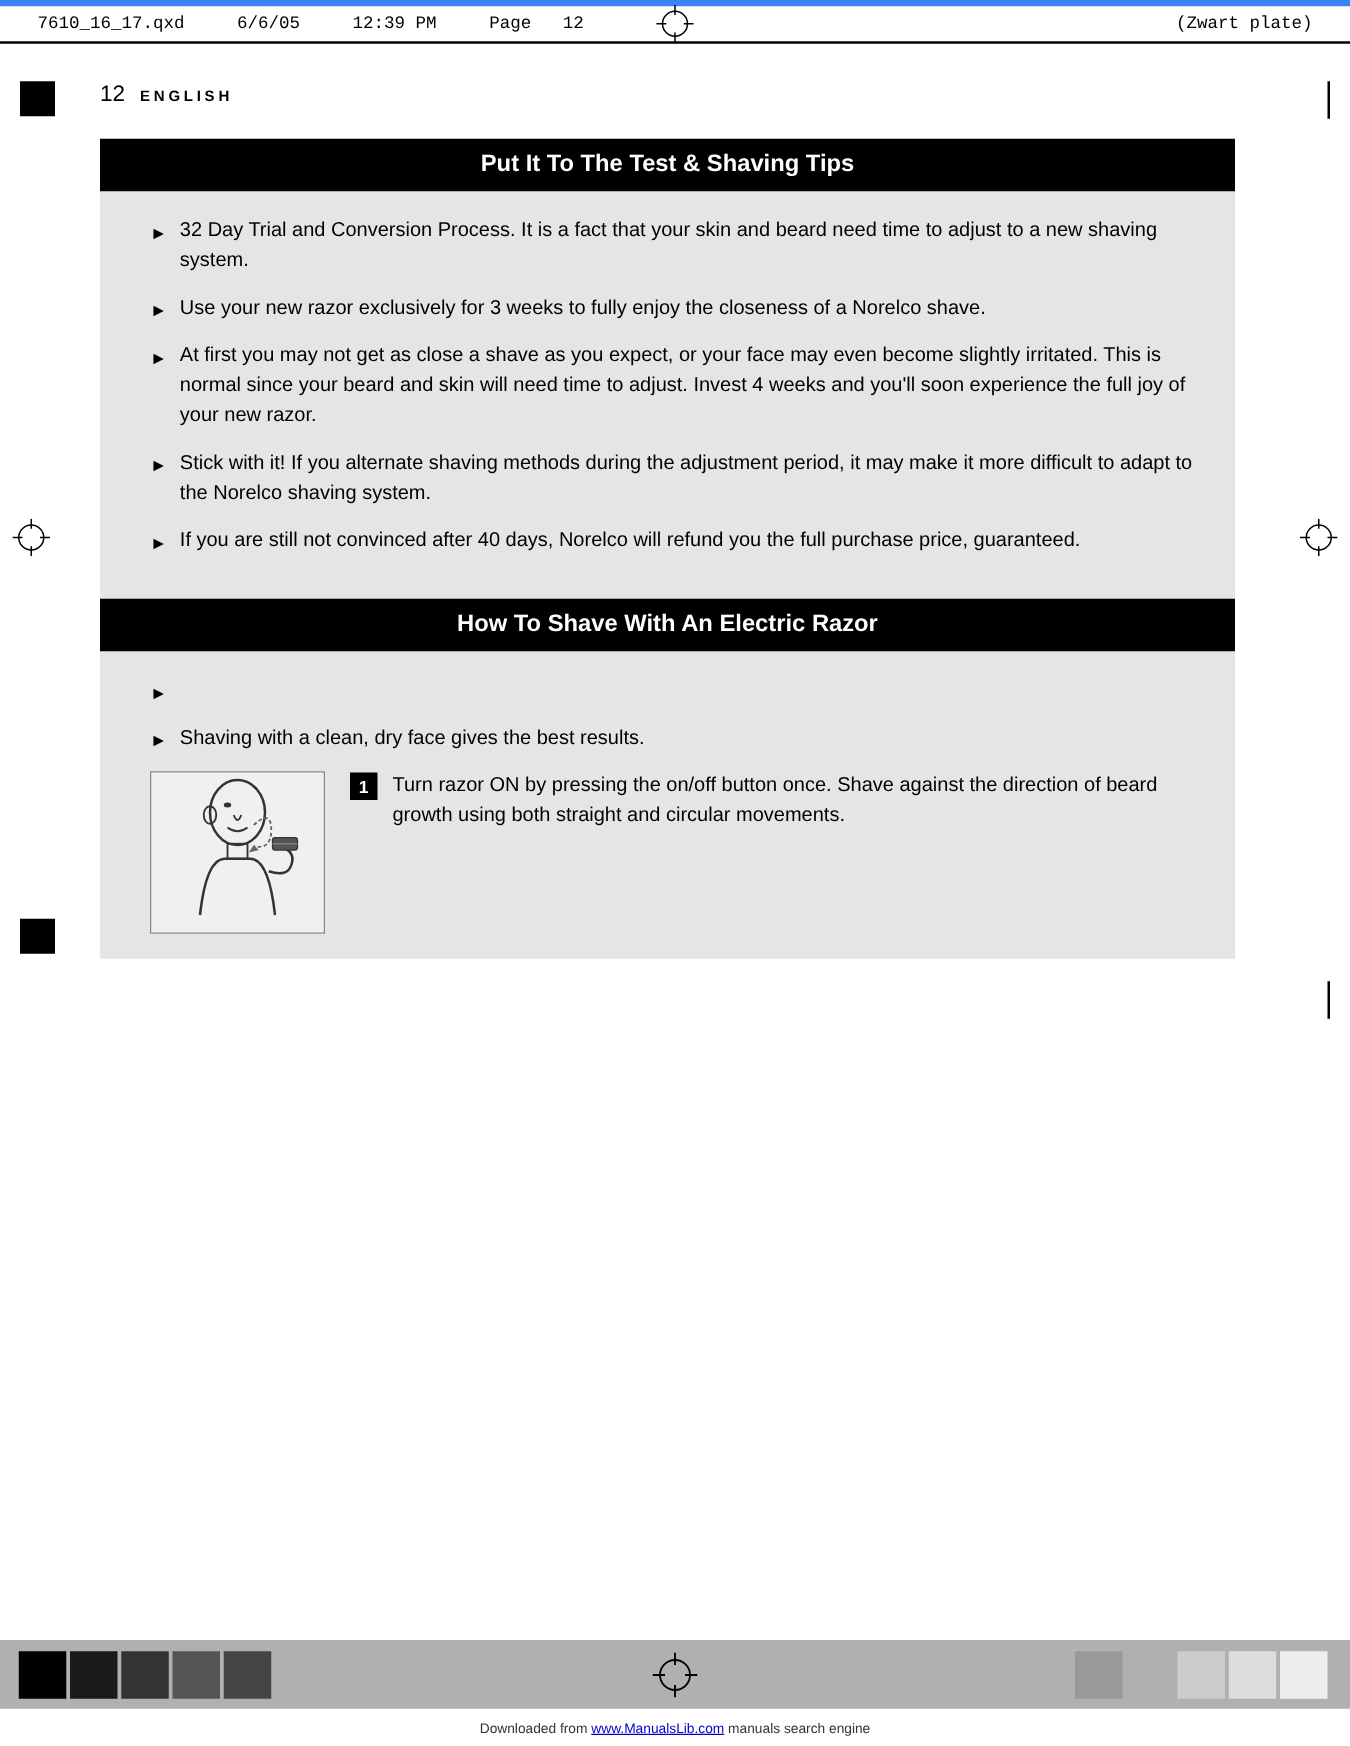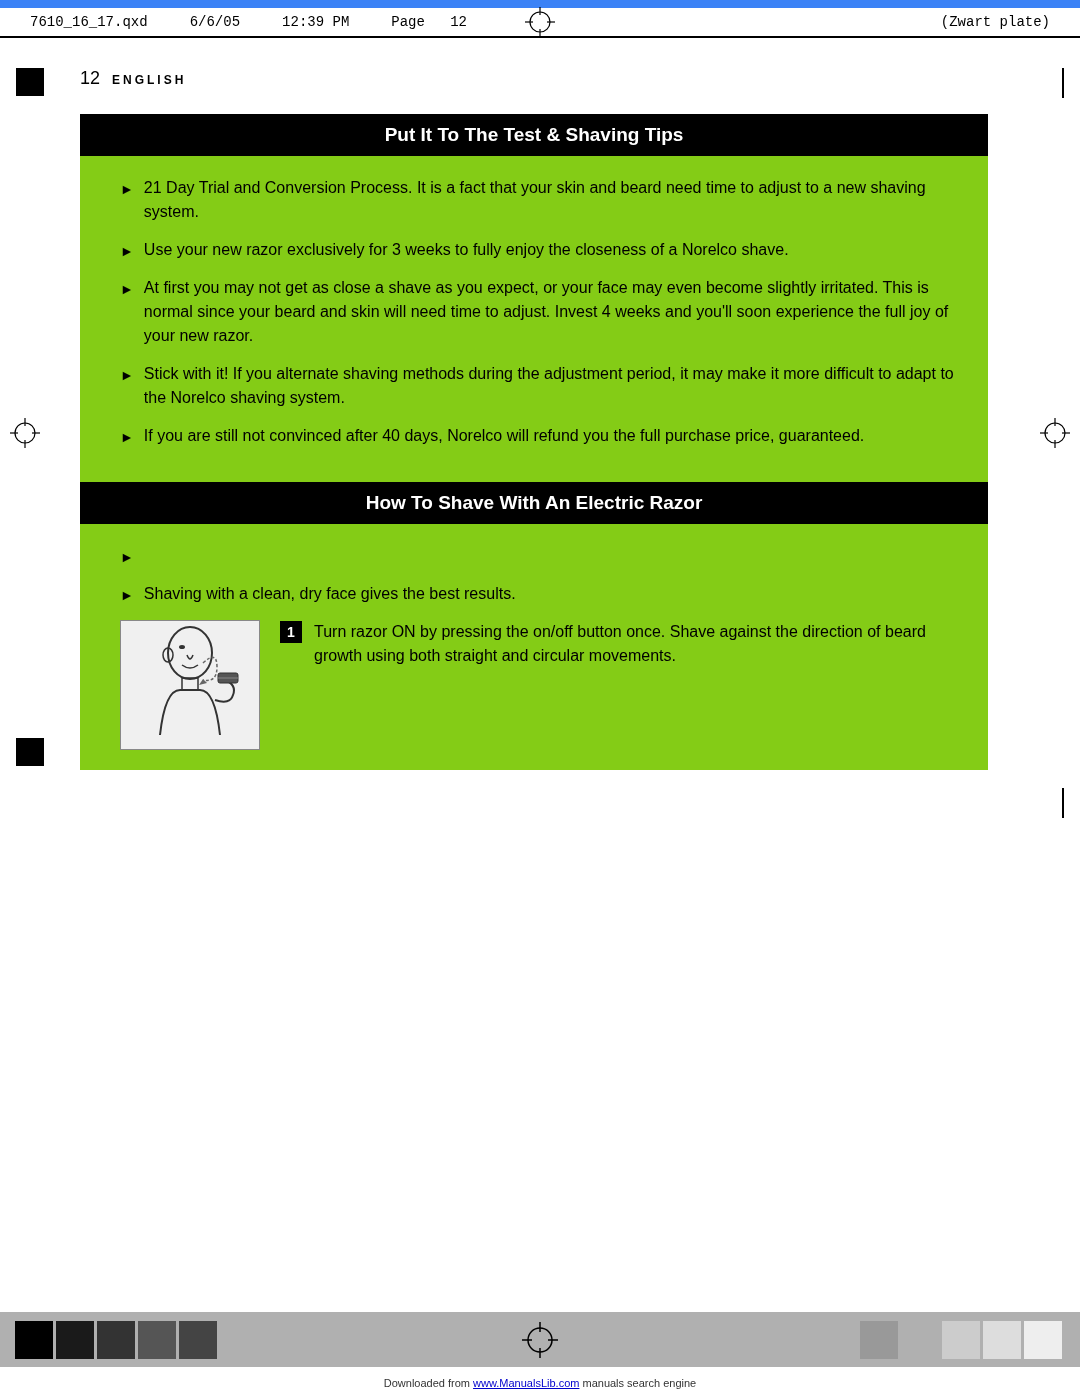--- a/index.html
+++ b/index.html
@@ -8,21 +8,21 @@
       width: 1080px;
       min-height: 1397px;
       background: #ffffff;
       font-family: Arial, Helvetica, sans-serif;
       position: relative;
     }
 
     
     .top-bar {
       width: 100%;
-      border-top: 8px solid #3b82f6;
+      border-top: 5px solid #3b82f6;
       border-bottom: 2px solid #000;
       padding: 6px 30px;
       display: flex;
       align-items: center;
       justify-content: space-between;
       font-size: 14px;
       font-family: 'Courier New', monospace;
       position: relative;
     }
 
@@ -127,21 +127,21 @@
 
     .page-title {
       font-size: 12px;
       font-weight: bold;
       letter-spacing: 3px;
       text-transform: uppercase;
     }
 
     
     .gray-area {
-      background: #84cc16;
+      background: #e5e5e5;
       margin-left: 10px;
       margin-right: 12px;
       padding: 0;
       position: relative;
     }
 
     
     .section-header {
       background: #000;
       color: #fff;
@@ -320,21 +320,21 @@
       <div class="gray-area">
 
         <div class="section-header">
           <span>Put It To The Test &amp; Shaving Tips</span>
         </div>
 
         <div class="section-content">
           <ul class="bullet-list">
             <li>
               <span class="bullet-arrow">►</span>
-              <span>21 Day Trial and Conversion Process. It is a fact that your skin and beard need time to adjust to a new shaving system.</span>
+              <span>32 Day Trial and Conversion Process. It is a fact that your skin and beard need time to adjust to a new shaving system.</span>
             </li>
             <li>
               <span class="bullet-arrow">►</span>
               <span>Use your new razor exclusively for 3 weeks to fully enjoy the closeness of a Norelco shave.</span>
             </li>
             <li>
               <span class="bullet-arrow">►</span>
               <span>At first you may not get as close a shave as you expect, or your face may even become slightly irritated. This is normal since your beard and skin will need time to adjust. Invest 4 weeks and you'll soon experience the full joy of your new razor.</span>
             </li>
             <li>

